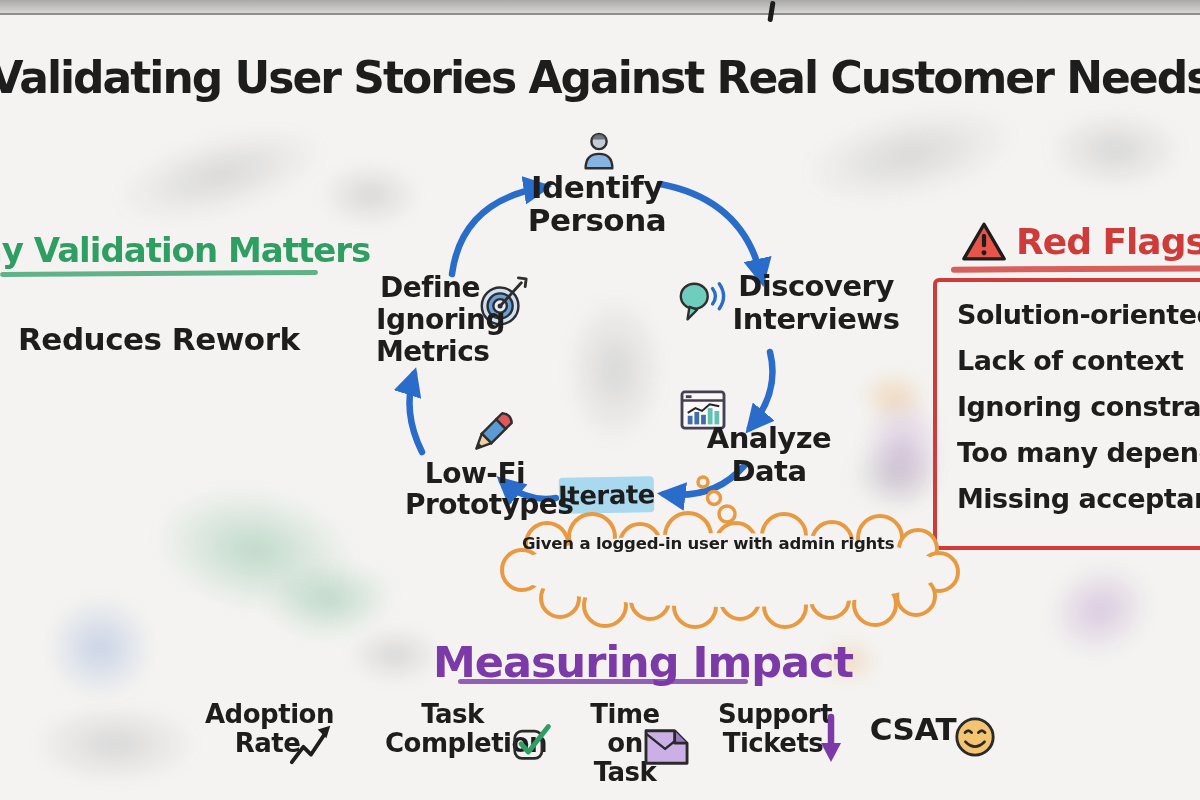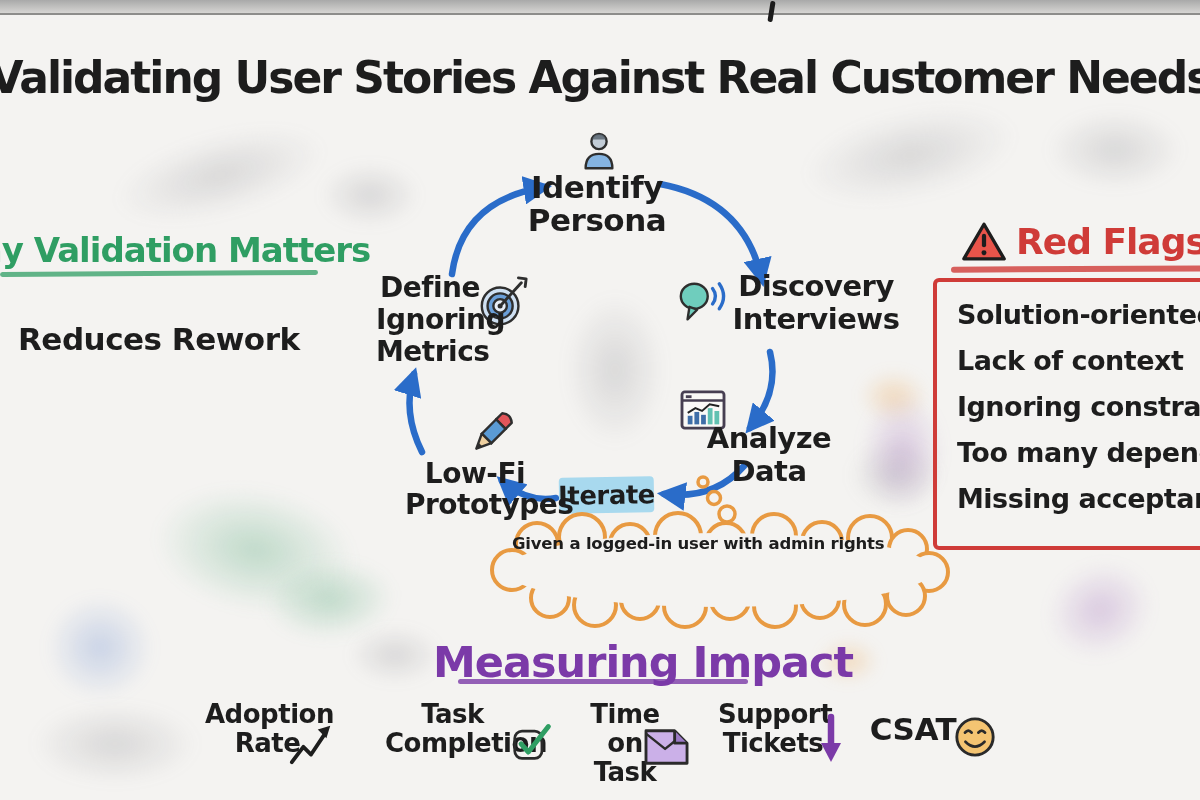--- a/index.html
+++ b/index.html
@@ -51,21 +51,21 @@
   .rf-heading{left:1016px;top:221px;font-size:36px;font-weight:bold;letter-spacing:-1px;
     color:var(--red);white-space:nowrap;}
   .rf-underline{left:951px;top:266px;width:260px;height:6px;background:var(--red);
     opacity:.8;border-radius:3px;transform:rotate(-.3deg);}
   .rf-box{left:933px;top:278px;width:330px;height:264px;border:4px solid var(--red);
     border-radius:6px;}
   .rf-list{margin:0;padding:10px 0 0 20px;list-style:none;font-size:27px;font-weight:bold;
     letter-spacing:-.5px;line-height:46px;white-space:nowrap;}
 
   
-  .cloud{left:482px;top:512px;width:470px;height:112px;}
+  .cloud{left:492px;top:512px;width:470px;height:112px;}
   .cloud-text{position:absolute;left:30px;top:17px;font-size:16.5px;font-weight:600;
     line-height:29px;letter-spacing:-.2px;white-space:nowrap;}
 
   
   .mi-heading{left:433px;top:637px;width:340px;text-align:center;font-size:43px;
     font-weight:bold;letter-spacing:-1px;color:var(--purple);white-space:nowrap;}
   .mi-underline{left:458px;top:679px;width:290px;height:5px;background:var(--purple);
     opacity:.8;border-radius:3px;}
   .metric-label{font-size:26px;font-weight:bold;letter-spacing:-.5px;text-align:center;line-height:29px;}
   .m-adoption{left:205px;top:700px;width:125px;text-align:center;}

